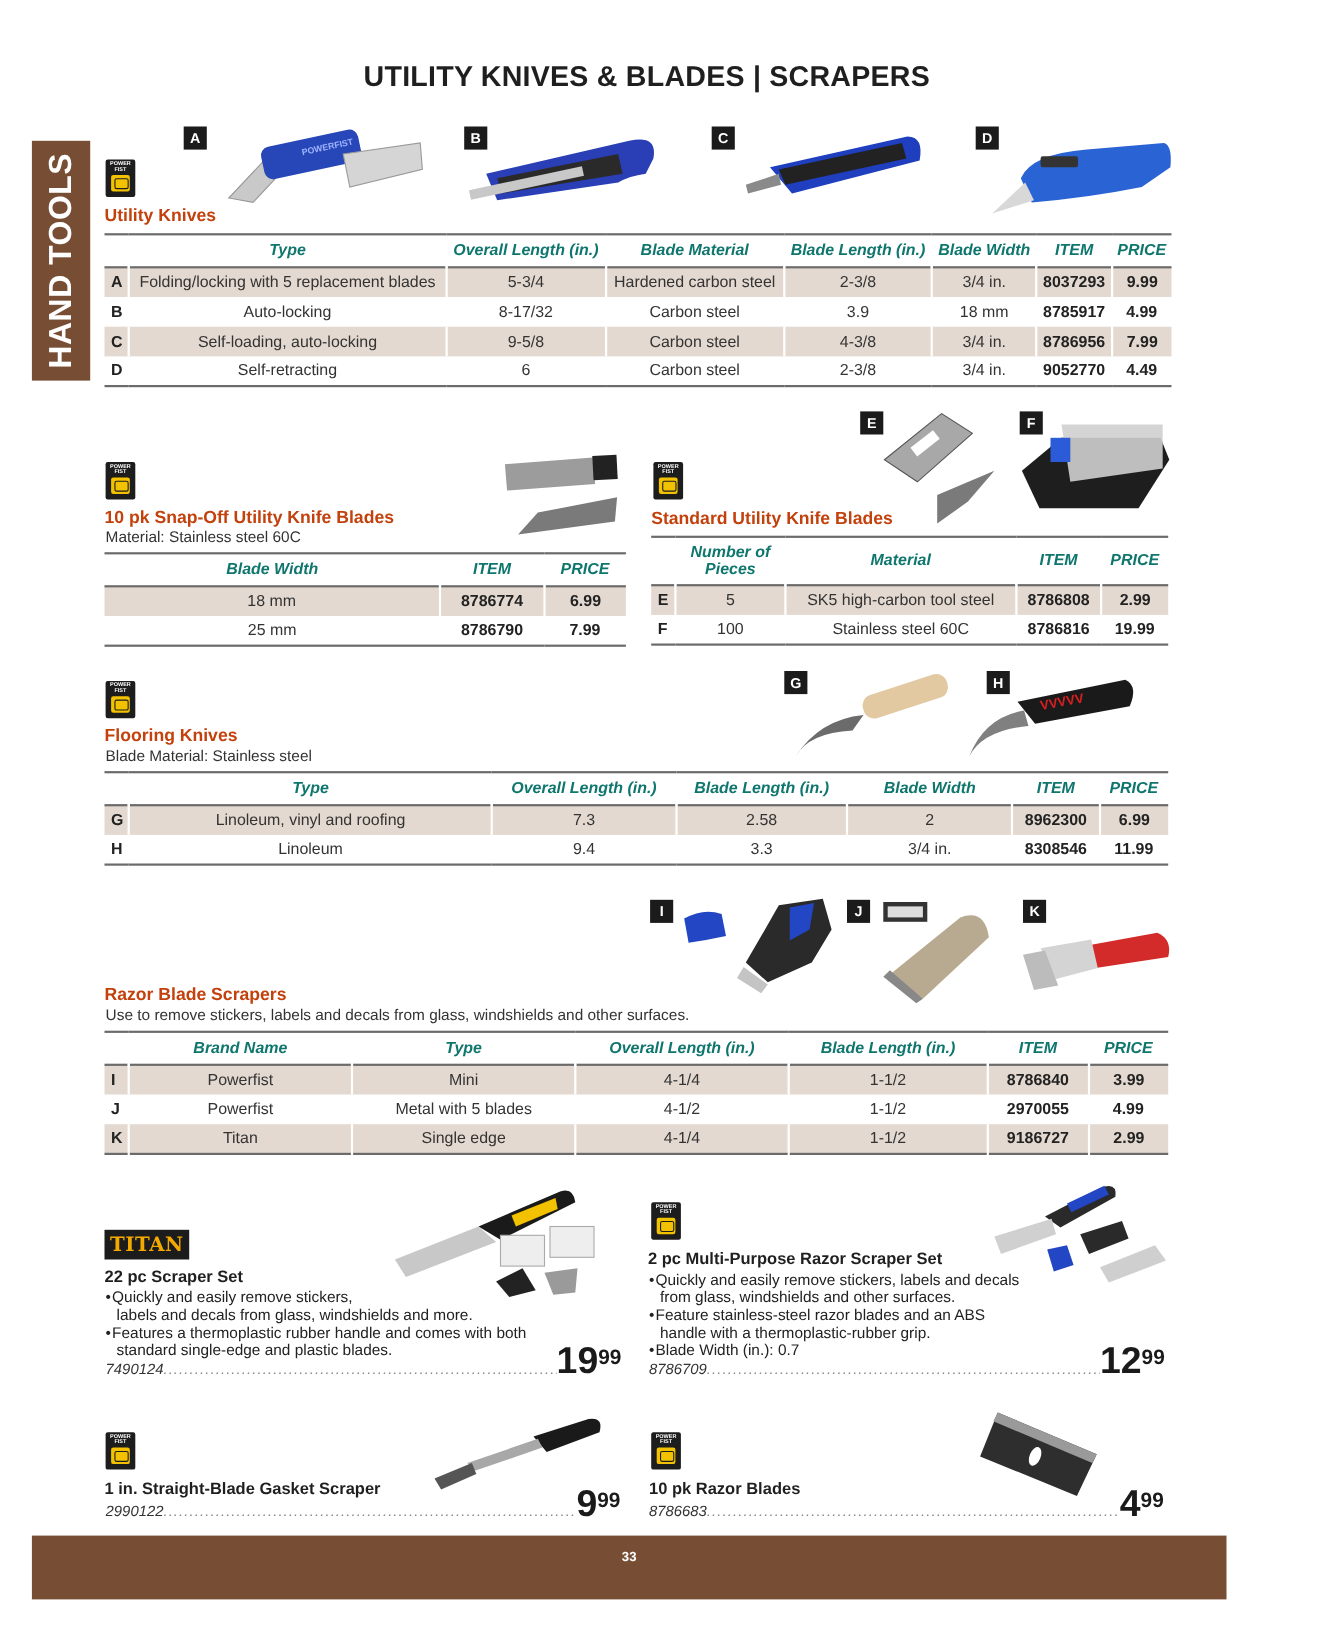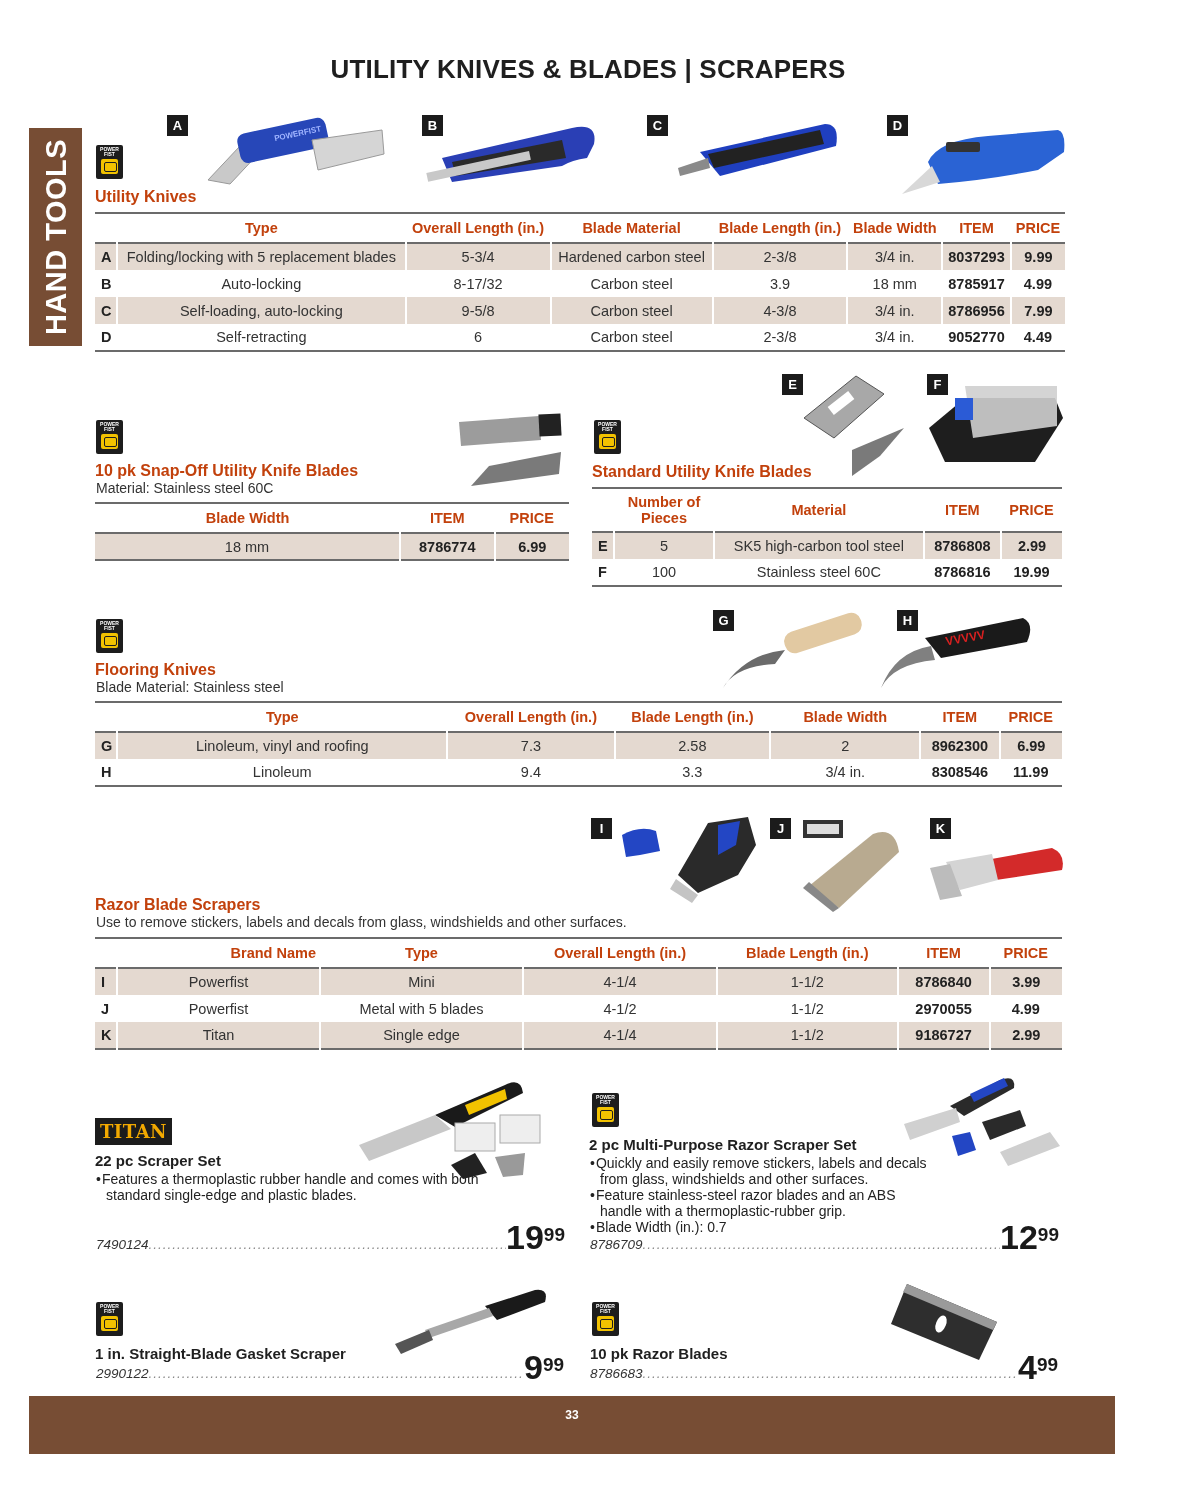--- a/index.html
+++ b/index.html
@@ -20,21 +20,21 @@
   .pf-logo .t { position: absolute; top: 2px; left: 0; right: 0; text-align: center; color: #fff; font-size: 5px; line-height: 5px; font-weight: bold; }
   .pf-logo .f { position: absolute; left: 5px; top: 14px; width: 17px; height: 15px; background: #f2c200; border-radius: 2px; }
   .pf-logo .f::after { content: ""; position: absolute; left: 3px; top: 3px; width: 11px; height: 8px; border: 1.5px solid #1d1d1d; border-radius: 2px; }
 
   .titan-logo { position: absolute; width: 77px; height: 27px; background: #1c1c1c; color: #f2a900; font-weight: bold; font-size: 18px; text-align: center; line-height: 27px; letter-spacing: 0.5px; font-family: "DejaVu Serif", serif; }
 
   .sec-title { position: absolute; font-size: 16px; font-weight: bold; color: #c2410c; white-space: nowrap; }
   .sec-sub { position: absolute; font-size: 14px; color: #333; white-space: nowrap; }
 
   table.spec { position: absolute; border-collapse: collapse; font-size: 14.5px; border-top: 2px solid #6b6b6b; border-bottom: 2px solid #6b6b6b; }
-  table.spec th { font-weight: bold; color: #c2410c; padding: 0 4px; height: 30px; white-space: nowrap; text-align: center; }
+  table.spec th { font-weight: bold; color: #0f766e; padding: 0 4px; height: 30px; white-space: nowrap; text-align: center; font-style: italic; }
   table.spec td { text-align: center; padding: 0 4px; height: 27px; white-space: nowrap; color: #333; }
   table.spec thead tr { border-bottom: 2px solid #6b6b6b; }
   table.spec tr.shade td { background: #e4d9d0; border-left: 2px solid #ffffff; }
   table.spec tr.shade td:first-child { border-left: none; }
   table.spec td.ltr { font-weight: bold; text-align: left; width: 22px; padding-left: 6px; color: #222; }
   table.spec td.item { font-weight: bold; color: #222; }
   table.spec td.price { font-weight: bold; color: #222; }
 
   .prod-img { position: absolute; }
 
@@ -167,20 +167,25 @@
       <th>ITEM</th>
       <th>PRICE</th>
     </tr>
   </thead>
   <tbody>
     <tr class="shade">
       <td>18 mm</td>
       <td class="item">8786774</td>
       <td class="price">6.99</td>
     </tr>
+    <tr>
+      <td>25 mm</td>
+      <td class="item">8786790</td>
+      <td class="price">7.99</td>
+    </tr>
   </tbody>
 </table>
 
 <div class="badge" style="left:782px;top:374px;">E</div>
 <div class="badge" style="left:927px;top:374px;">F</div>
 <svg class="prod-img" style="left:800px;top:372px;" width="110" height="110">
   <polygon points="4,46 56,4 84,22 34,66" fill="#a8a8a8" stroke="#555"></polygon>
   <rect x="28" y="26" width="26" height="10" fill="#fff" transform="rotate(-38 41 31)"></rect>
   <polygon points="52,104 52,78 104,56 80,84" fill="#7a7a7a"></polygon>
 </svg>
@@ -295,21 +300,21 @@
   <polygon points="20,22 66,14 72,40 34,50" fill="#d4d4d4"></polygon>
   <polygon points="4,28 24,24 36,56 14,60" fill="#bcbcbc"></polygon>
 </svg>
 <div class="sec-title" style="left:95px;top:896px;">Razor Blade Scrapers</div>
 <div class="sec-sub" style="left:96px;top:914px;">Use to remove stickers, labels and decals from glass, windshields and other surfaces.</div>
 
 <table class="spec" style="left:95px;top:937px;width:967px;">
   <thead>
     <tr>
       <th style="width:22px;"></th>
-      <th style="width:203px;text-align:right;">Brand Name</th>
+      <th style="width:203px;">Brand Name</th>
       <th style="width:203px;">Type</th>
       <th>Overall Length (in.)</th>
       <th>Blade Length (in.)</th>
       <th>ITEM</th>
       <th>PRICE</th>
     </tr>
   </thead>
   <tbody>
     <tr class="shade">
       <td class="ltr">I</td>
@@ -346,20 +351,22 @@
   <path d="M110,30 L150,14 L152,24 L114,40 Z" fill="#f2c200"></path>
   <polygon points="4,70 80,40 96,54 14,86" fill="#c8c8c8"></polygon>
   <rect x="100" y="48" width="40" height="28" fill="#eee" stroke="#aaa"></rect>
   <rect x="145" y="40" width="40" height="28" fill="#eee" stroke="#aaa"></rect>
   <polygon points="96,90 120,78 132,98 108,104" fill="#222"></polygon>
   <polygon points="140,82 170,78 168,100 148,102" fill="#9a9a9a"></polygon>
 </svg>
 <div class="titan-logo" style="left:95px;top:1118px;">TITAN</div>
 <div class="promo-title" style="left:95px;top:1152px;">22 pc Scraper Set</div>
 <ul class="bullets" style="left:96px;top:1171px;width:400px;">
+  <li style="white-space:pre-line;">Quickly and easily remove stickers,
+labels and decals from glass, windshields and more.</li>
   <li>Features a thermoplastic rubber handle and comes with both standard single-edge and plastic blades.</li>
 </ul>
 <div class="sku-line" style="left:96px;top:1237px;width:410px;"><span>7490124</span><span class="dots">.............................................................................................</span></div>
 <div class="price-big" style="left:506px;top:1220px;"><span>19</span><sup>99</sup></div>
 
 <svg class="prod-img" style="left:900px;top:1074px;" width="165" height="100">
   <path d="M50,32 L100,6 Q116,0 114,14 L64,42 Z" fill="#2a2a2a"></path>
   <path d="M70,20 L104,4 L108,12 L74,28 Z" fill="#2346c4"></path>
   <polygon points="4,50 56,34 60,48 10,66" fill="#d0d0d0"></polygon>
   <path d="M52,62 L70,58 L76,76 L58,82 Z" fill="#2346c4"></path>

